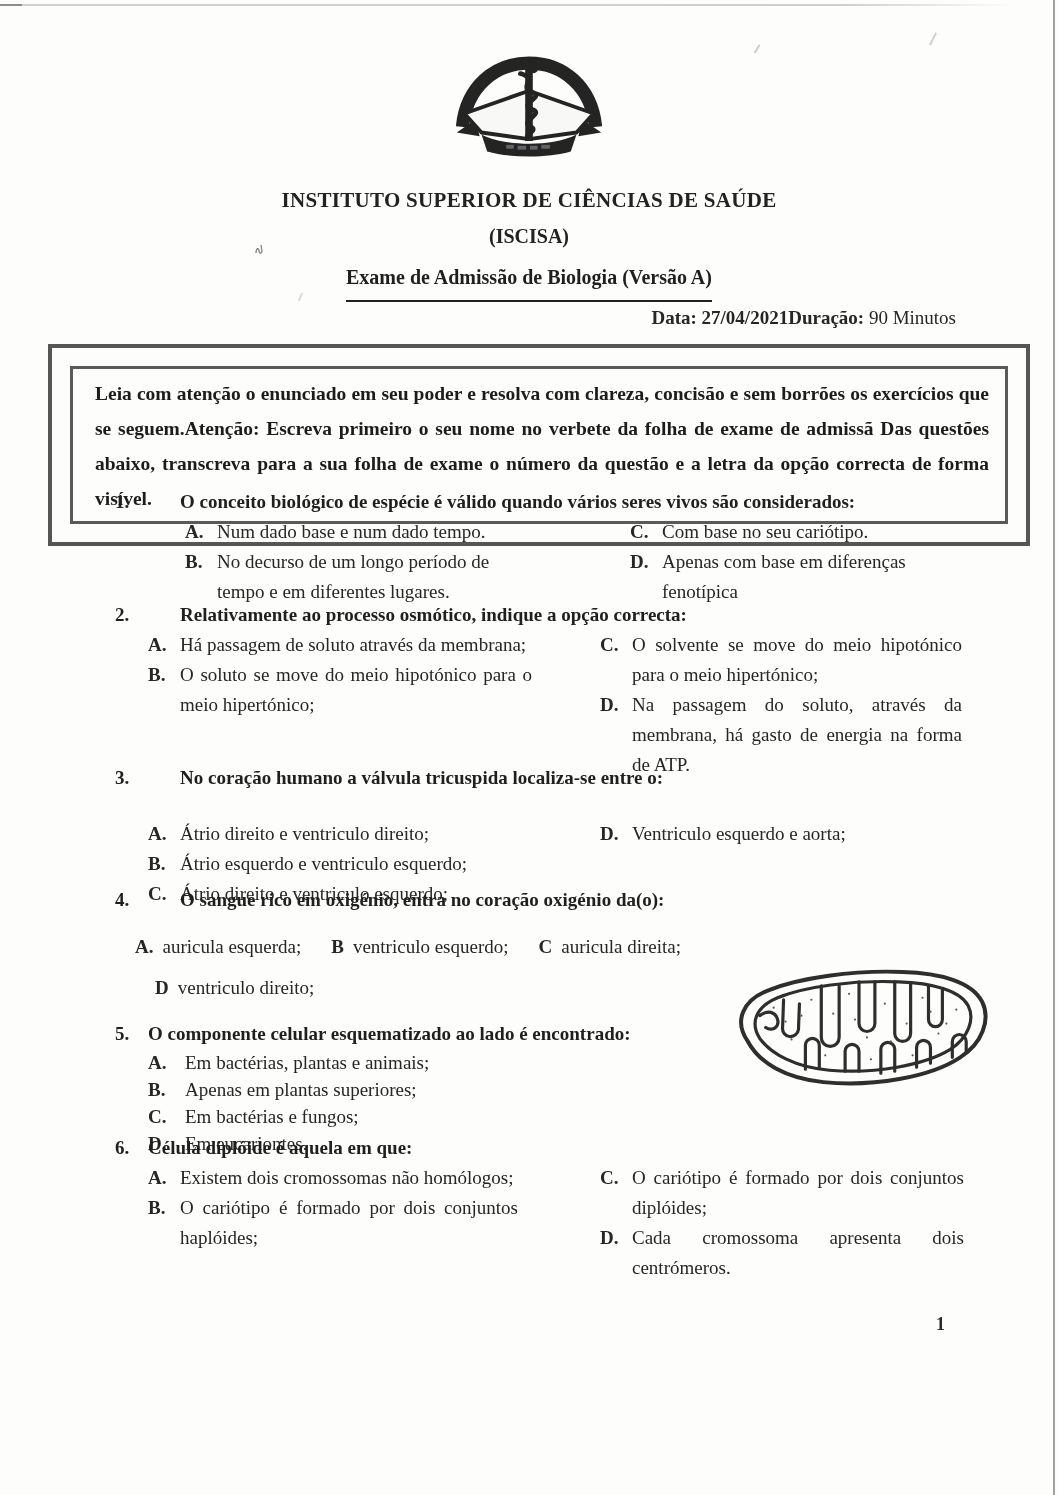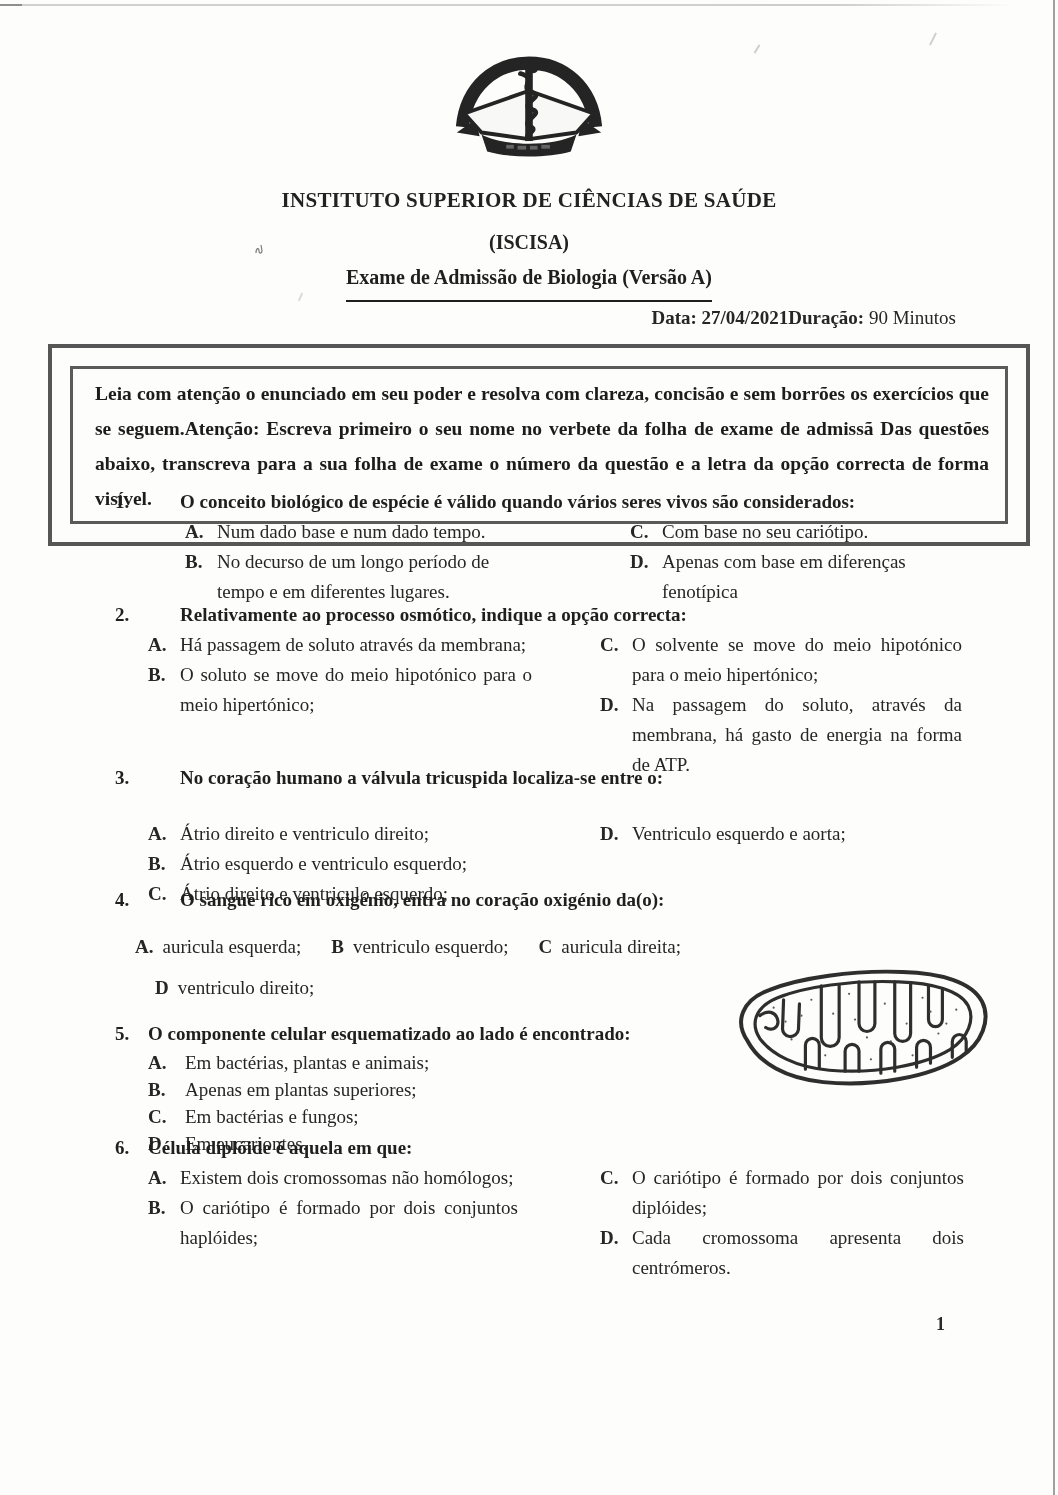--- a/index.html
+++ b/index.html
@@ -19,21 +19,21 @@
   .mark{position:absolute;background:#b7b7b7;opacity:.65;border-radius:1px;}
   .mark-slash1{left:752px;top:48px;width:10px;height:2px;transform:rotate(-58deg);}
   .mark-slash2{left:926px;top:38px;width:14px;height:2px;transform:rotate(-63deg);}
   .mark-slash3{left:296px;top:296px;width:9px;height:2px;transform:rotate(-68deg);opacity:.5;}
   .mark-squiggle{position:absolute;left:254px;top:242px;}
 
   
   .logo{position:absolute;top:50px;left:50%;transform:translateX(-50%);}
   .h-institution{position:absolute;top:188px;left:0;width:100%;text-align:center;
     font-size:21px;font-weight:bold;letter-spacing:.3px;color:#222;}
-  .h-acronym{position:absolute;top:231px;left:0;width:100%;text-align:center;
+  .h-acronym{position:absolute;top:225px;left:0;width:100%;text-align:center;
     font-size:20px;font-weight:bold;color:#222;}
   .h-title{position:absolute;top:266px;left:0;width:100%;text-align:center;
     font-size:20px;font-weight:bold;color:#1f1f1f;}
   .h-title .u{border-bottom:2.5px solid #1f1f1f;padding-bottom:12px;}
   .meta-row{position:absolute;top:307px;left:118px;right:102px;display:flex;
     justify-content:flex-end;font-size:19px;}
   .meta-label{font-weight:bold;}
   .meta-date{font-weight:bold;}
 
   

